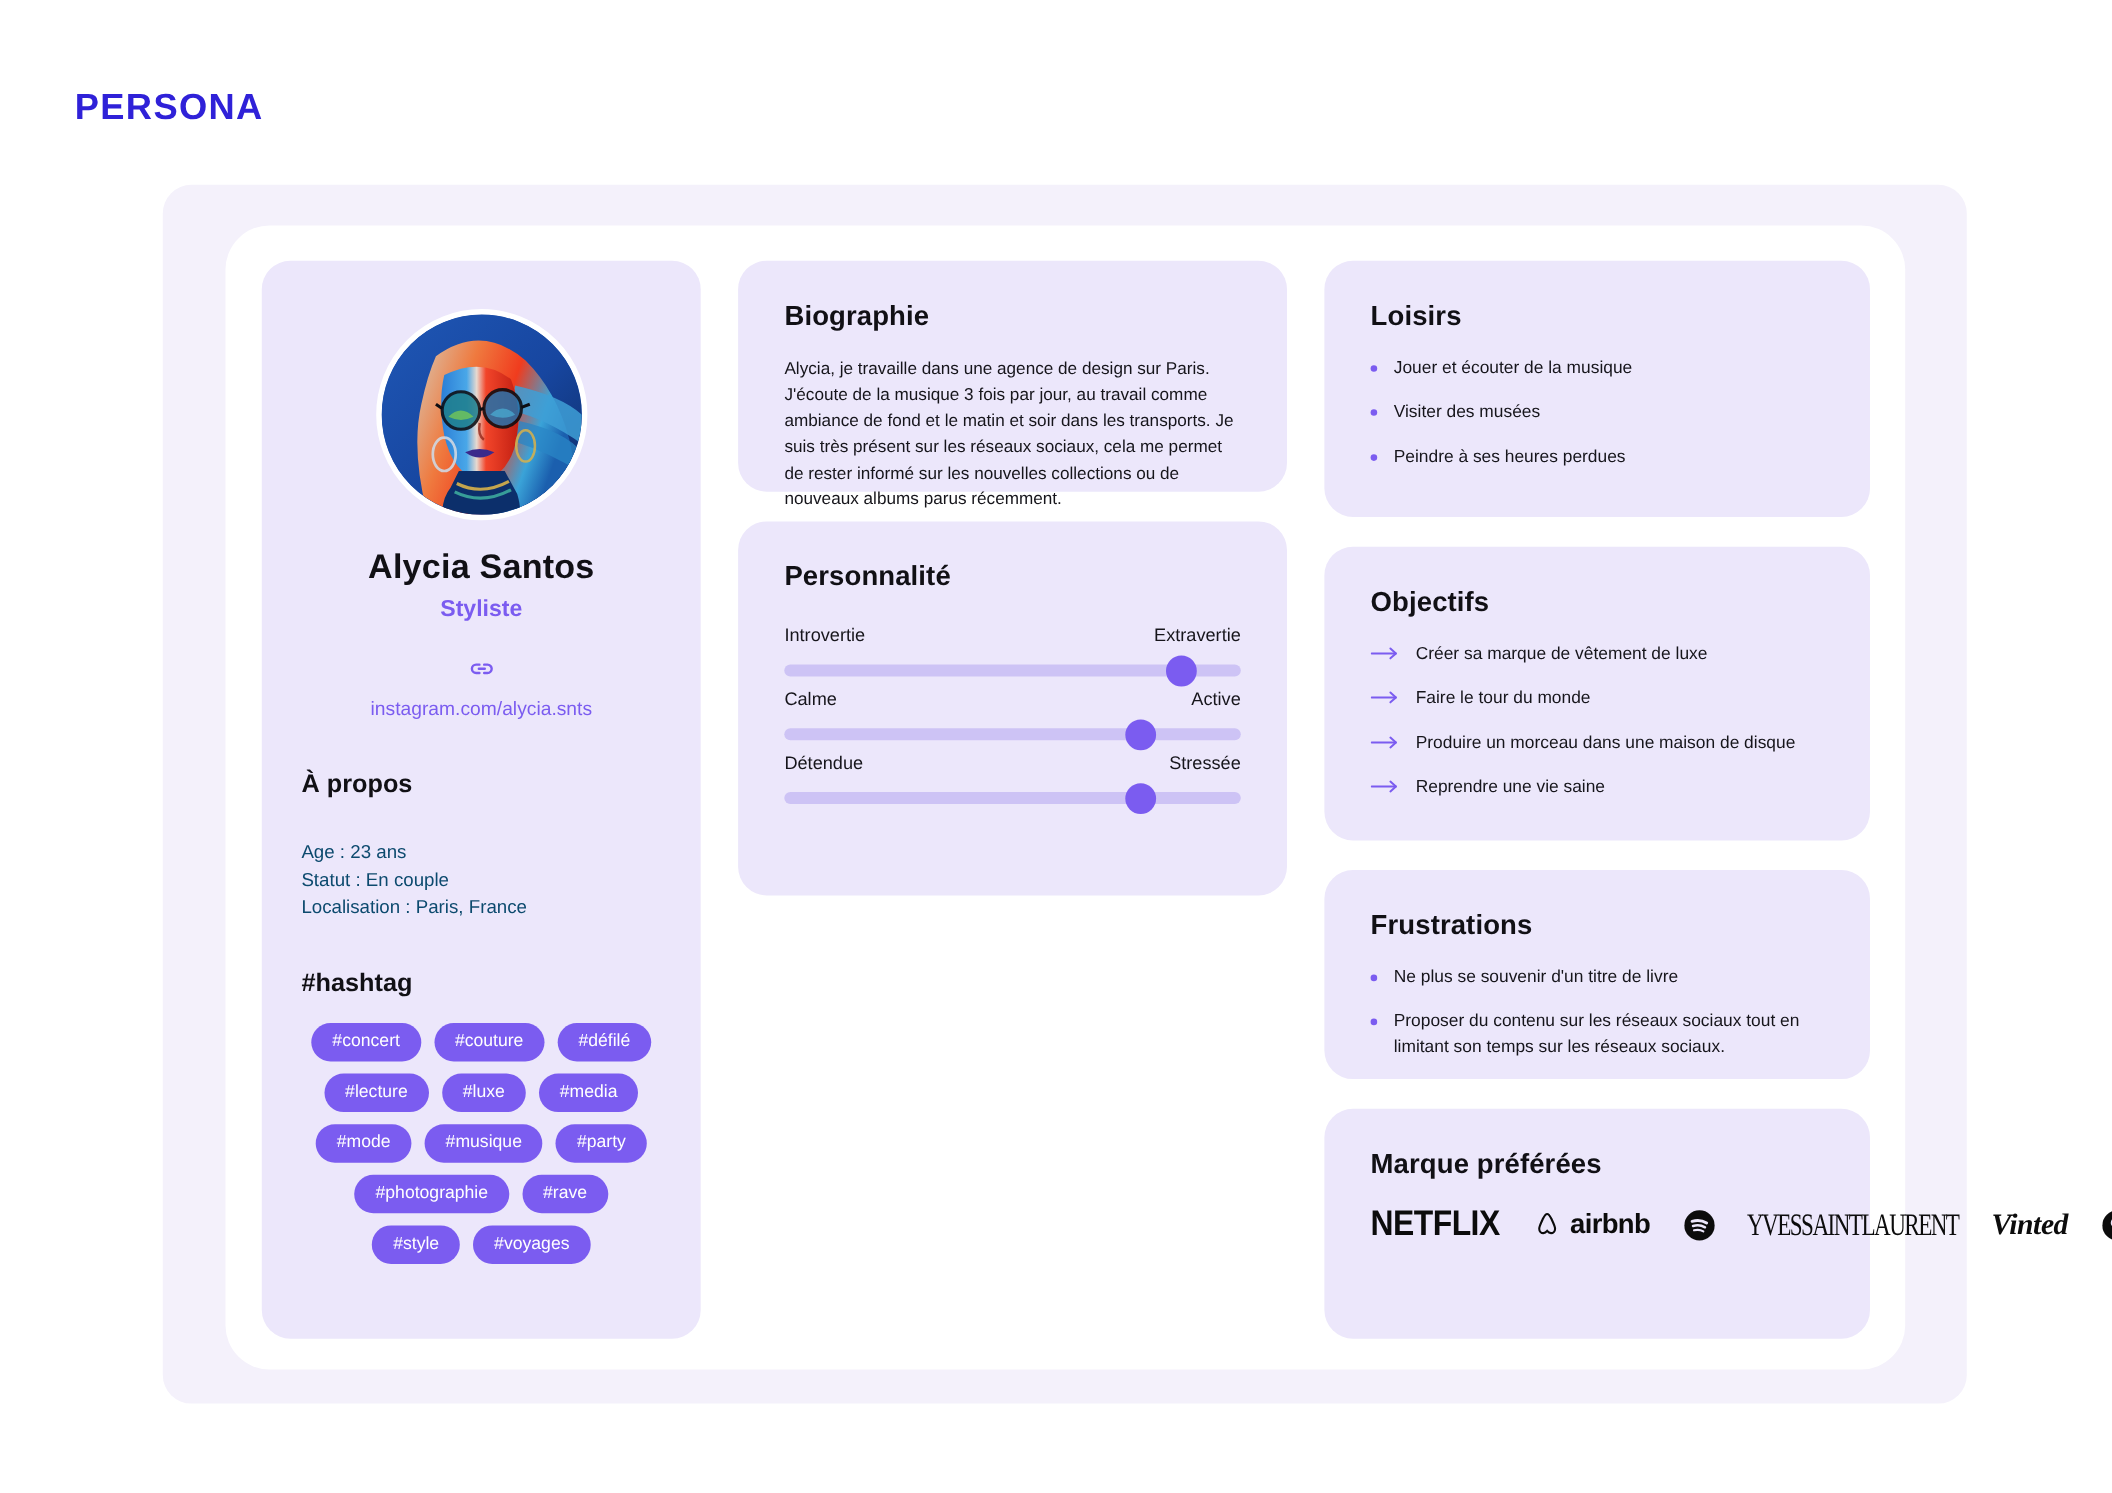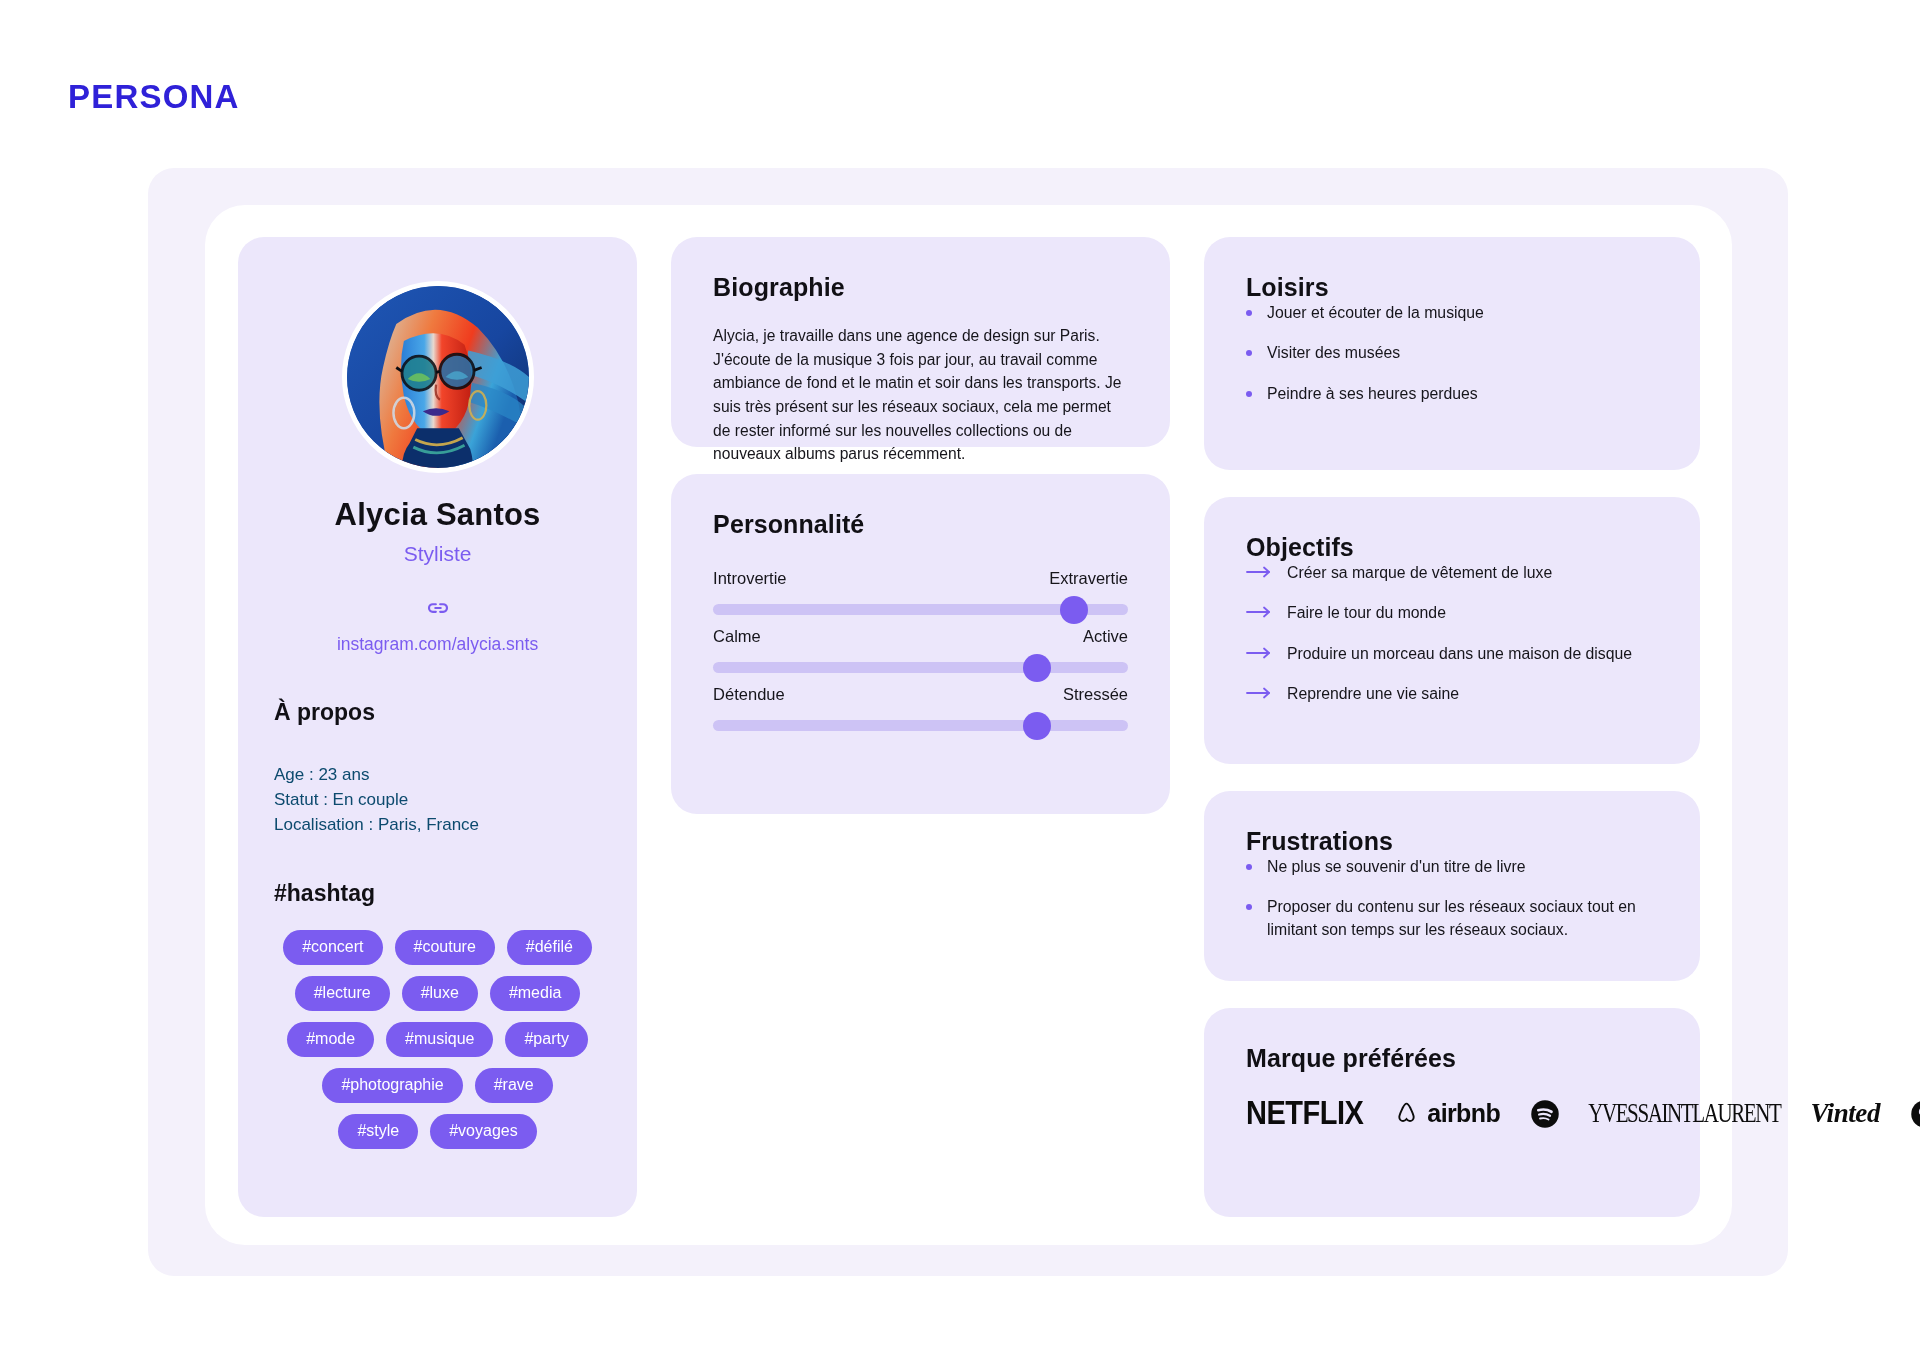--- a/index.html
+++ b/index.html
@@ -92,21 +92,21 @@
     text-align: center;
     font-size: 31px;
     font-weight: 700;
     color: #111015;
     letter-spacing: 0.2px;
   }
   .person-role {
     margin-top: 9px;
     text-align: center;
     font-size: 21px;
-    font-weight: 400;
+    font-weight: 700;
     color: #7b5cf0;
   }
   .link-row {
     margin-top: 29px;
     display: flex;
     align-items: center;
     justify-content: center;
     gap: 13px;
     flex-direction: column;
   }
@@ -184,21 +184,21 @@
     position: absolute;
     top: 50%;
     width: 28px;
     height: 28px;
     border-radius: 50%;
     background: #7b5cf0;
     transform: translate(-50%, -50%);
   }
 
   
-  .list { }
+  .list { margin-top: 22px; }
   .list-item {
     display: flex;
     align-items: flex-start;
     gap: 15px;
     font-size: 15.8px;
     line-height: 1.42;
     color: #16151b;
   }
   .list-item + .list-item { margin-top: 18px; }
   .dot {

